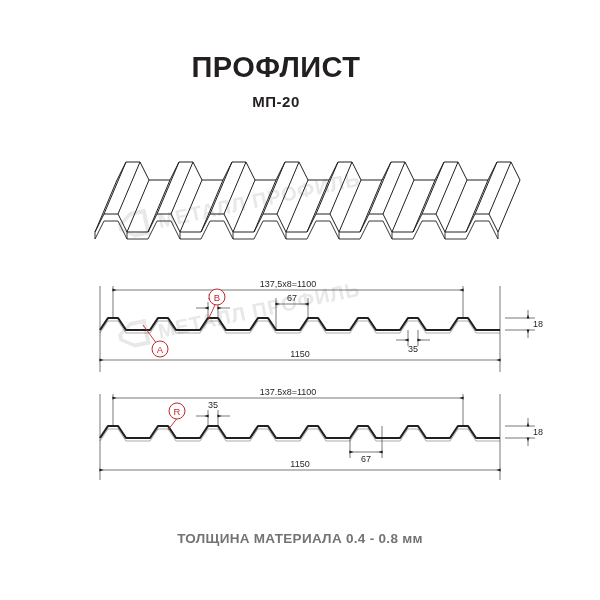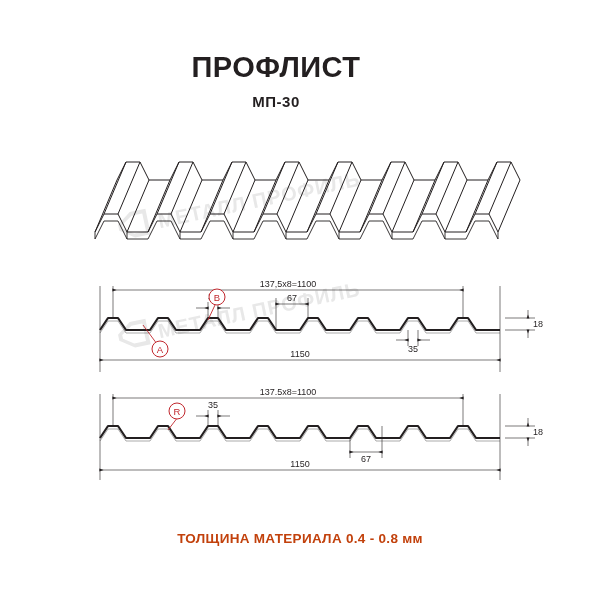--- a/index.html
+++ b/index.html
@@ -45,21 +45,21 @@
   
   .footer-note {
     position: absolute;
     top: 531px;
     left: 0;
     width: 600px;
     text-align: center;
     font-size: 13.5px;
     font-weight: bold;
     letter-spacing: 0.3px;
-    color: #c2410c;
+    color: #737373;
   }
   
   svg.layer {
     position: absolute;
     top: 0;
     left: 0;
     width: 600px;
     height: 600px;
   }
   .wm-text {
@@ -95,21 +95,21 @@
 
       <g transform="translate(116,325) rotate(-12)">
         <path d="M0,10 L14,0 L30,0 L30,26 L14,26 L0,16 Z M4,11 L4,15 L14,22 L26,22 L26,4 L15,4 Z" fill="#e8e8e8"></path>
         <text class="wm-text" x="40" y="22">МЕТАЛЛ ПРОФИЛЬ</text>
       </g>
     </g>
   </svg>
 
   <div class="title-block">
     <div class="main-title">ПРОФЛИСТ</div>
-    <div class="sub-title">МП-30</div>
+    <div class="sub-title">МП-20</div>
   </div>
 
   <svg class="layer" viewBox="0 0 600 600">
     <defs>
       <marker id="arrIn" markerWidth="7" markerHeight="7" refX="6" refY="3" orient="auto">
         <path d="M0,3 L7,0.6 L7,5.4 Z" fill="#231f20"></path>
       </marker>
       <marker id="arrOut" markerWidth="7" markerHeight="7" refX="1" refY="3" orient="auto">
         <path d="M7,3 L0,0.6 L0,5.4 Z" fill="#231f20"></path>
       </marker>

